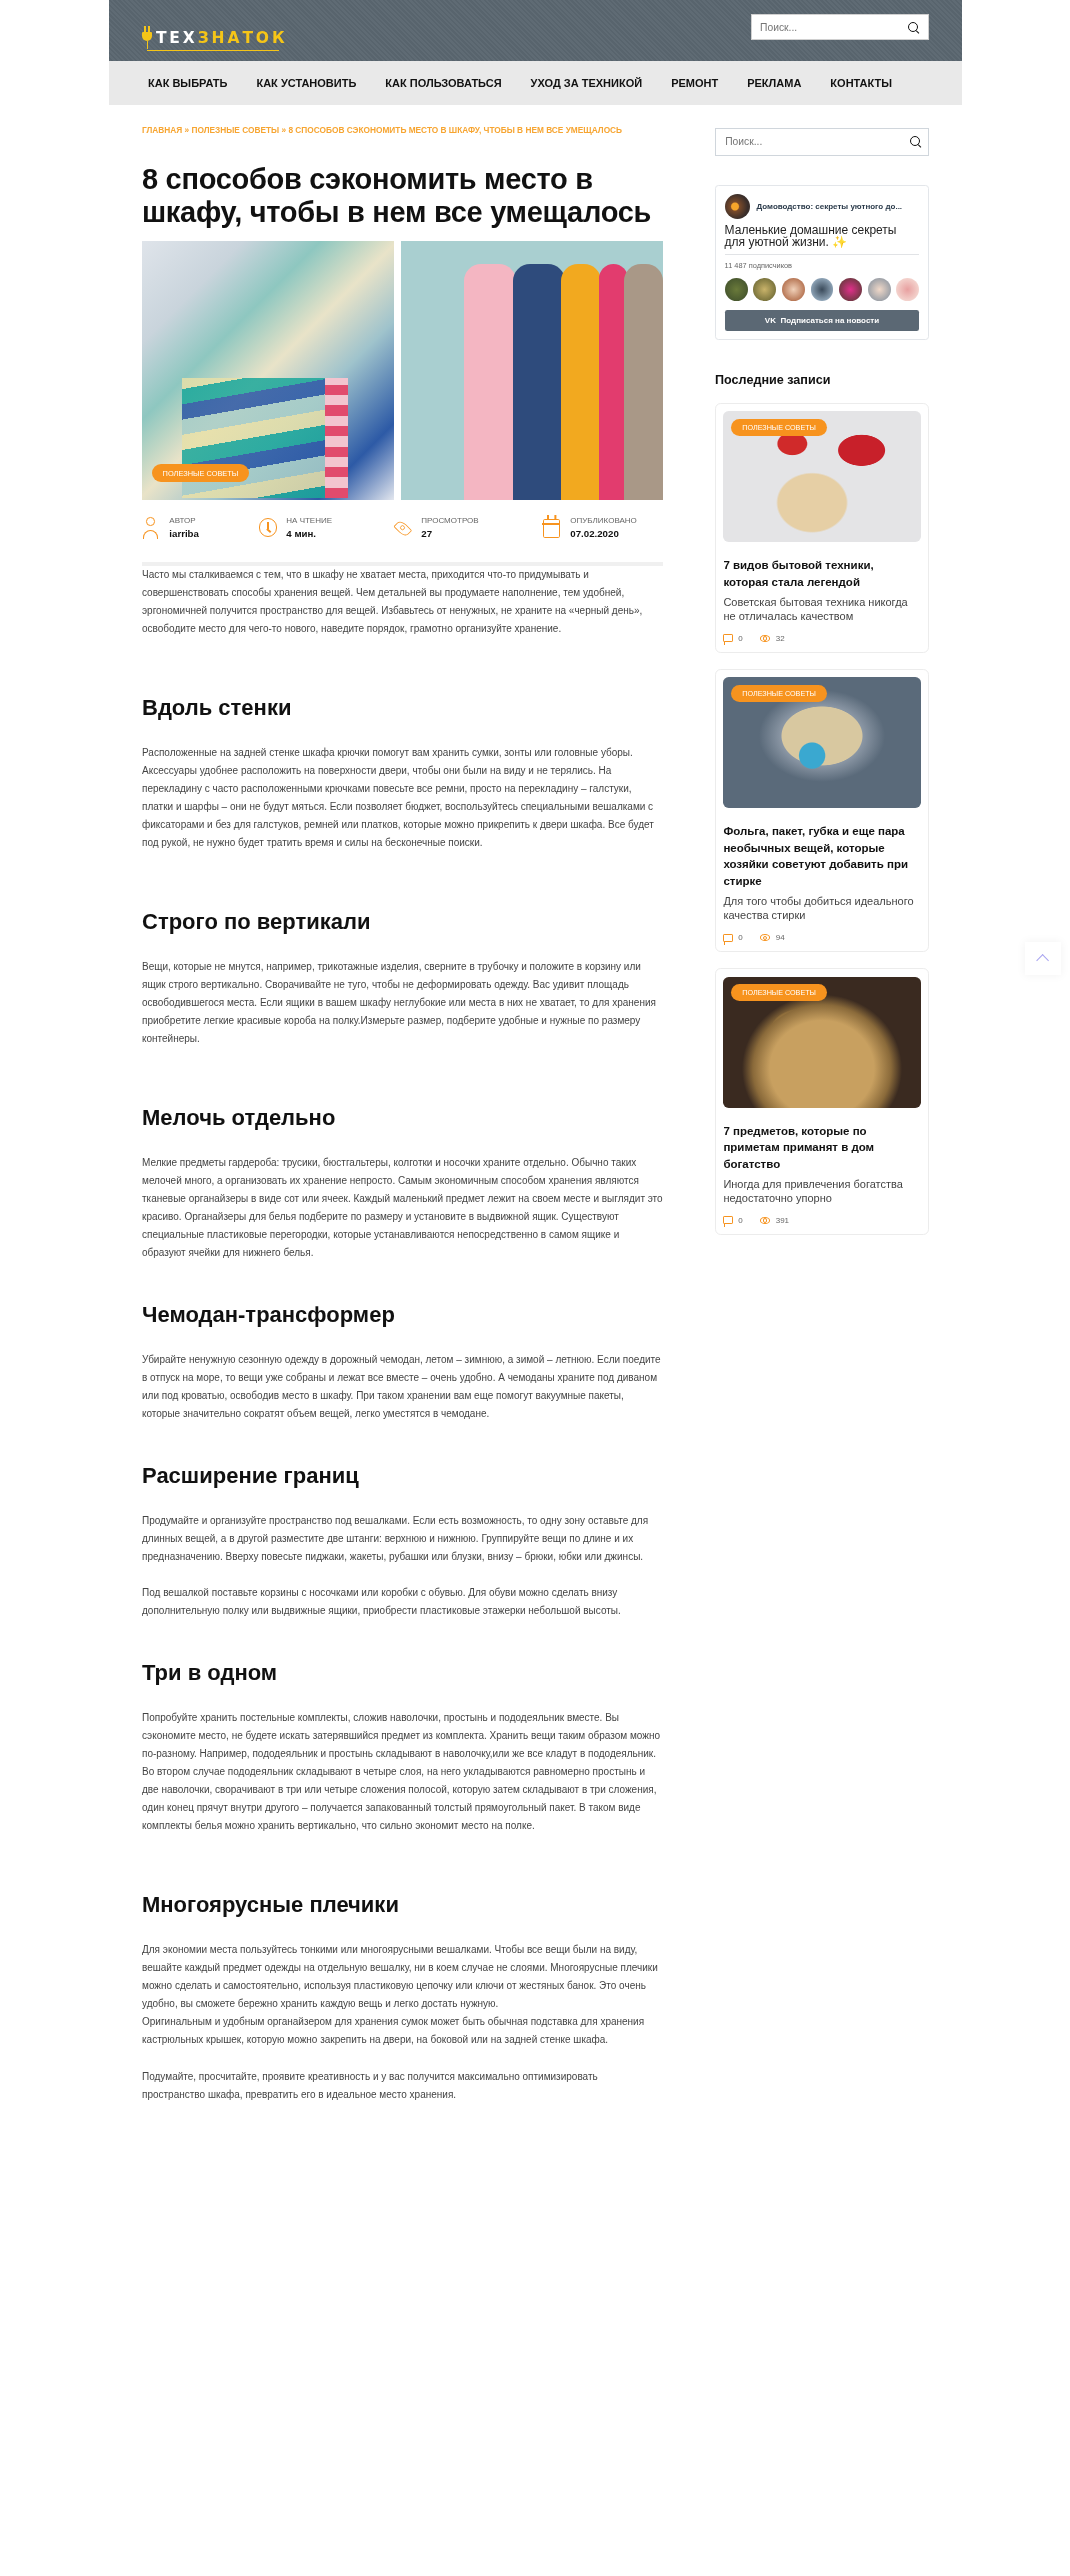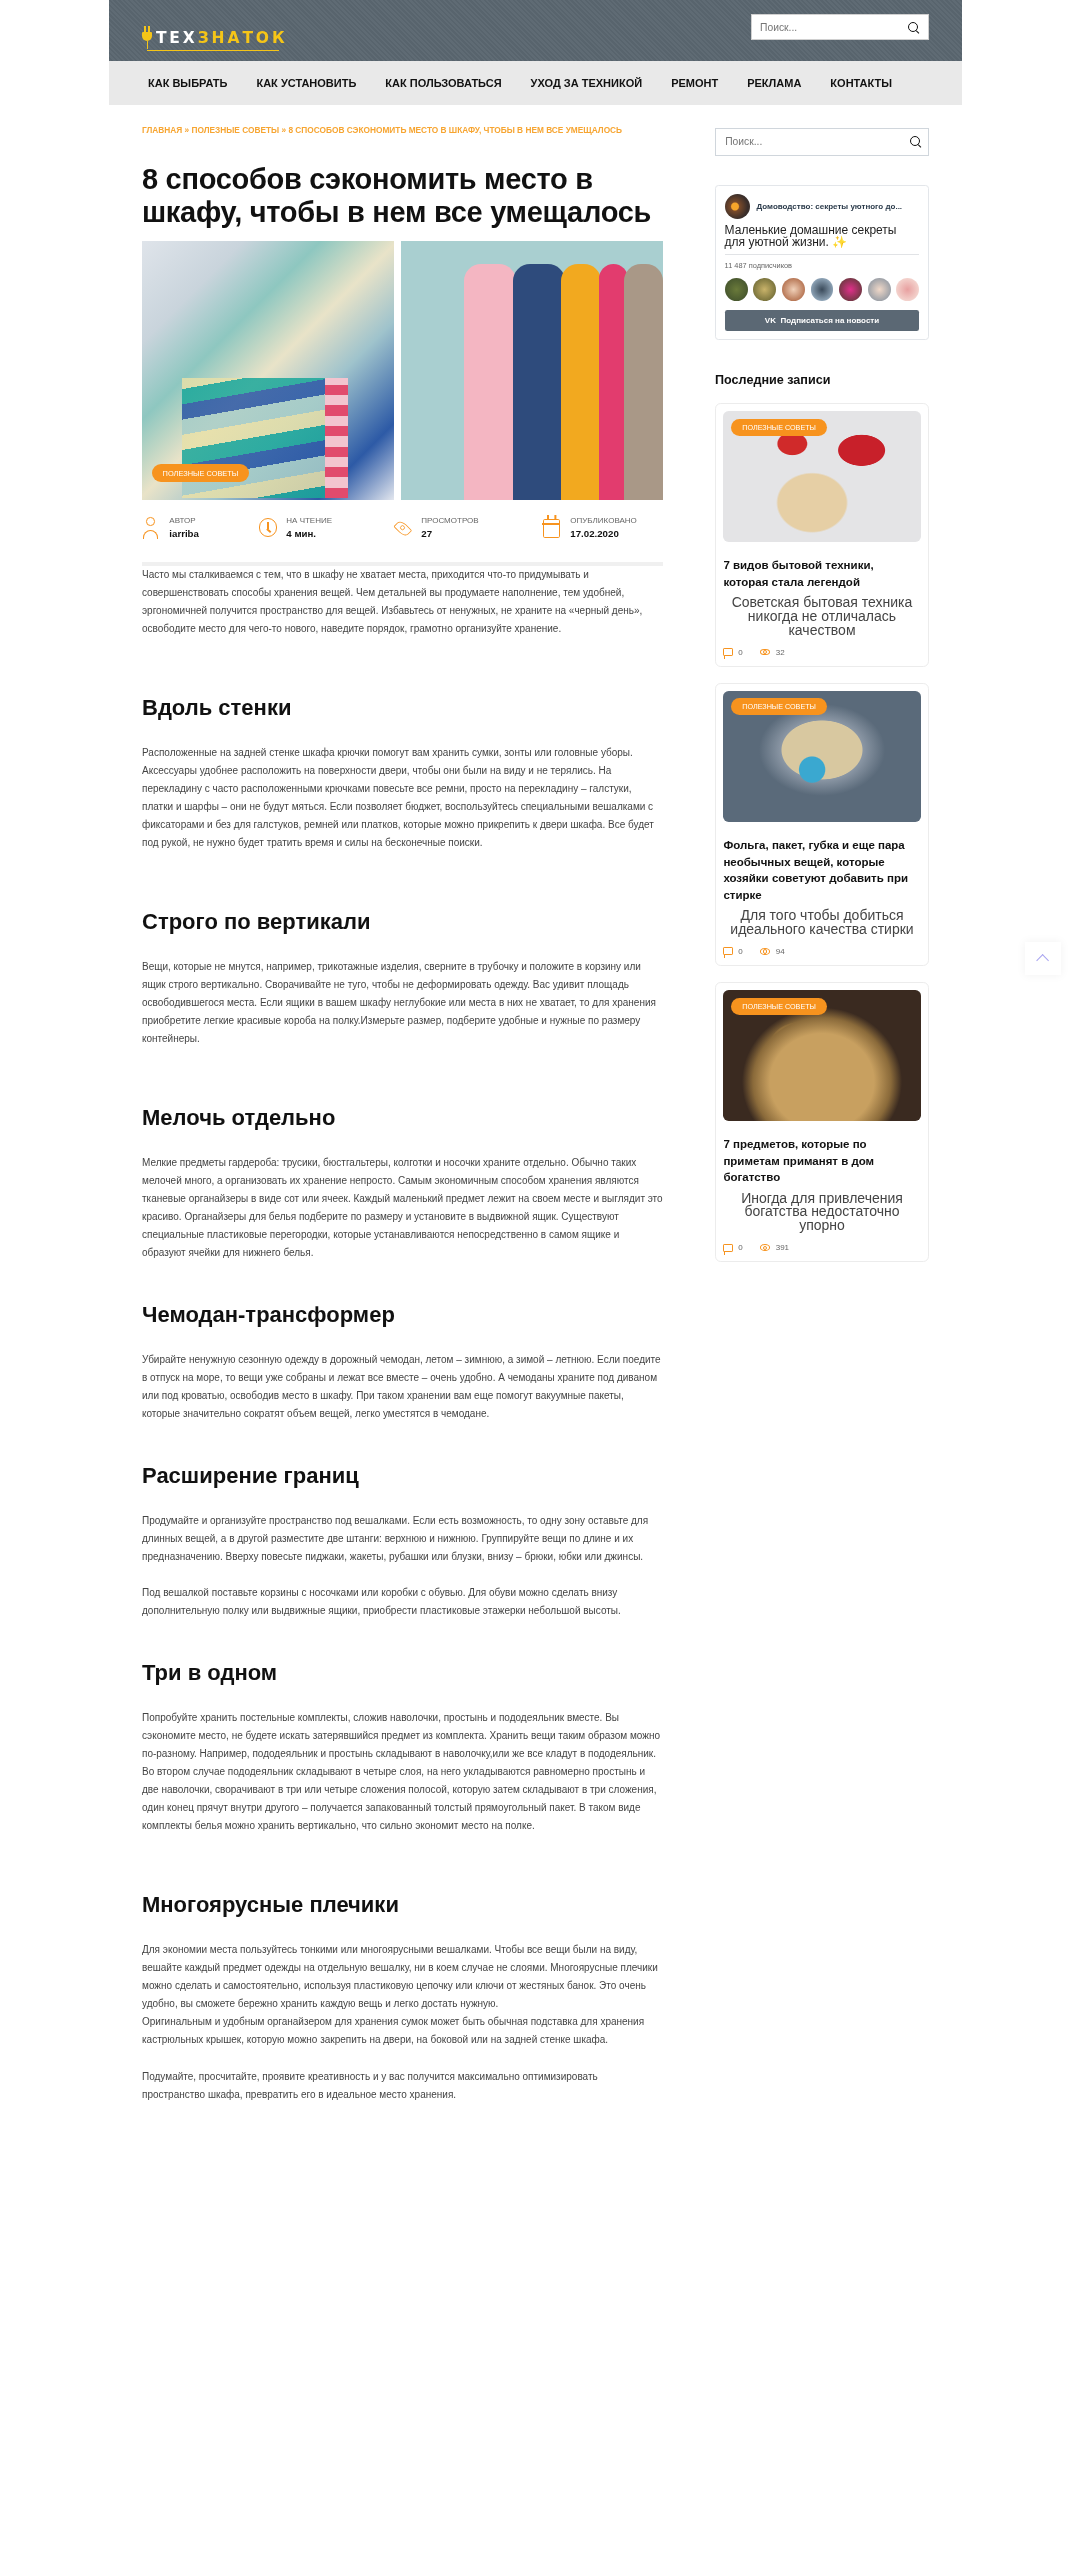--- a/index.html
+++ b/index.html
@@ -66,21 +66,21 @@
   .vk-sep { margin-top: 5.7px; height: 0.6px; background: #e1e3e6; }
   .vk-subs { margin-top: 5.7px; font-size: 7.4px; color: #666; }
   .vk-avatars { margin-top: 8px; display: flex; gap: 5.7px; }
   .vk-avatars span { width: 23px; height: 23px; border-radius: 50%; display: block; }
   .vk-btn { margin-top: 9.2px; height: 21px; background: #5b6874; border-radius: 2.3px; color: #fff; font-size: 8px; font-weight: bold; display: flex; align-items: center; justify-content: center; gap: 4.6px; border: none; width: 100%; font-family: "Liberation Sans", sans-serif; text-align: center; }
   .recent-title { margin-top: 33px; font-size: 12.6px; font-weight: bold; color: #111; }
   .card { margin-top: 16px; border: 0.6px solid #ececec; border-radius: 5.7px; padding: 7.4px 7.4px 5.7px 7.4px; }
   .card-img { height: 131px; border-radius: 5.7px; position: relative; overflow: hidden; }
   .card-img .badge { position: absolute; left: 7.4px; top: 7.4px; font-size: 7.2px; padding: 4px 11.5px; }
   .card-title { margin-top: 15px; font-size: 11.5px; line-height: 16.6px; font-weight: bold; color: #111; }
-  .card-ex { margin-top: 5.7px; font-size: 14px; line-height: 13.7px; color: #444; text-align: center; }
+  .card-ex { margin-top: 5.7px; font-size: 11px; line-height: 13.7px; color: #444; }
   .card-stats { margin-top: 10.3px; display: flex; gap: 17px; font-size: 8px; color: #666; align-items: center; padding-bottom: 3.4px; }
   .stat { display: flex; align-items: center; gap: 5.7px; }
   .ci { width: 9.2px; height: 8px; border: 1.1px solid #f7931e; border-radius: 1.1px; position: relative; }
   .ci::after { content: ""; position: absolute; left: 0; bottom: -4px; width: 1.1px; height: 3.4px; background: #f7931e; }
   .ei { width: 10.3px; height: 6.9px; border: 1.1px solid #f7931e; border-radius: 50%; position: relative; }
   .ei::after { content: ""; position: absolute; left: 2.3px; top: 0.6px; width: 2.3px; height: 2.3px; border-radius: 50%; border: 1.1px solid #f7931e; }
   .totop { position: absolute; left: 1025px; top: 942px; width: 36px; height: 33px; background: #fff; box-shadow: 0 0 9.2px rgba(0,0,0,0.06); display: flex; align-items: center; justify-content: center; cursor: pointer; }
   .totop span { width: 9.2px; height: 9.2px; border-left: 1.7px solid #a8a4f0; border-top: 1.7px solid #a8a4f0; transform: rotate(45deg); margin-top: 4.6px; }
 </style>
 </head>
@@ -159,21 +159,21 @@
           <div class="mi-label">Просмотров</div>
           <div class="mi-value">27</div>
         </div>
     </div>
     <div class="meta-item">
       <div class="mi-icon">
           <div class="cal"></div>
         </div>
       <div>
           <div class="mi-label">Опубликовано</div>
-          <div class="mi-value">17.02.2020</div>
+          <div class="mi-value">07.02.2020</div>
         </div>
     </div>
   </div>
   <div class="divider"></div>
 
   <div class="article">
     <p class="lead">Часто мы сталкиваемся с тем, что в шкафу не хватает места, приходится что-то придумывать  и совершенствовать способы хранения вещей. Чем детальней вы продумаете наполнение, тем удобней, эргономичней получится пространство для вещей.  Избавьтесь от ненужных, не храните на «черный день», освободите место  для чего-то нового, наведите порядок, грамотно организуйте хранение.</p>
 
     <h2>Вдоль стенки</h2>
     <p>Расположенные на задней стенке шкафа  крючки помогут вам хранить сумки, зонты или головные уборы. Аксессуары удобнее расположить на поверхности двери, чтобы они были на виду и не терялись. На перекладину с часто расположенными крючками повесьте все ремни, просто на перекладину – галстуки, платки и шарфы – они не будут мяться.  Если позволяет бюджет, воспользуйтесь специальными вешалками с фиксаторами и без для галстуков, ремней или платков, которые можно прикрепить к двери шкафа. Все будет под рукой, не нужно будет тратить время и силы на бесконечные поиски.</p>

